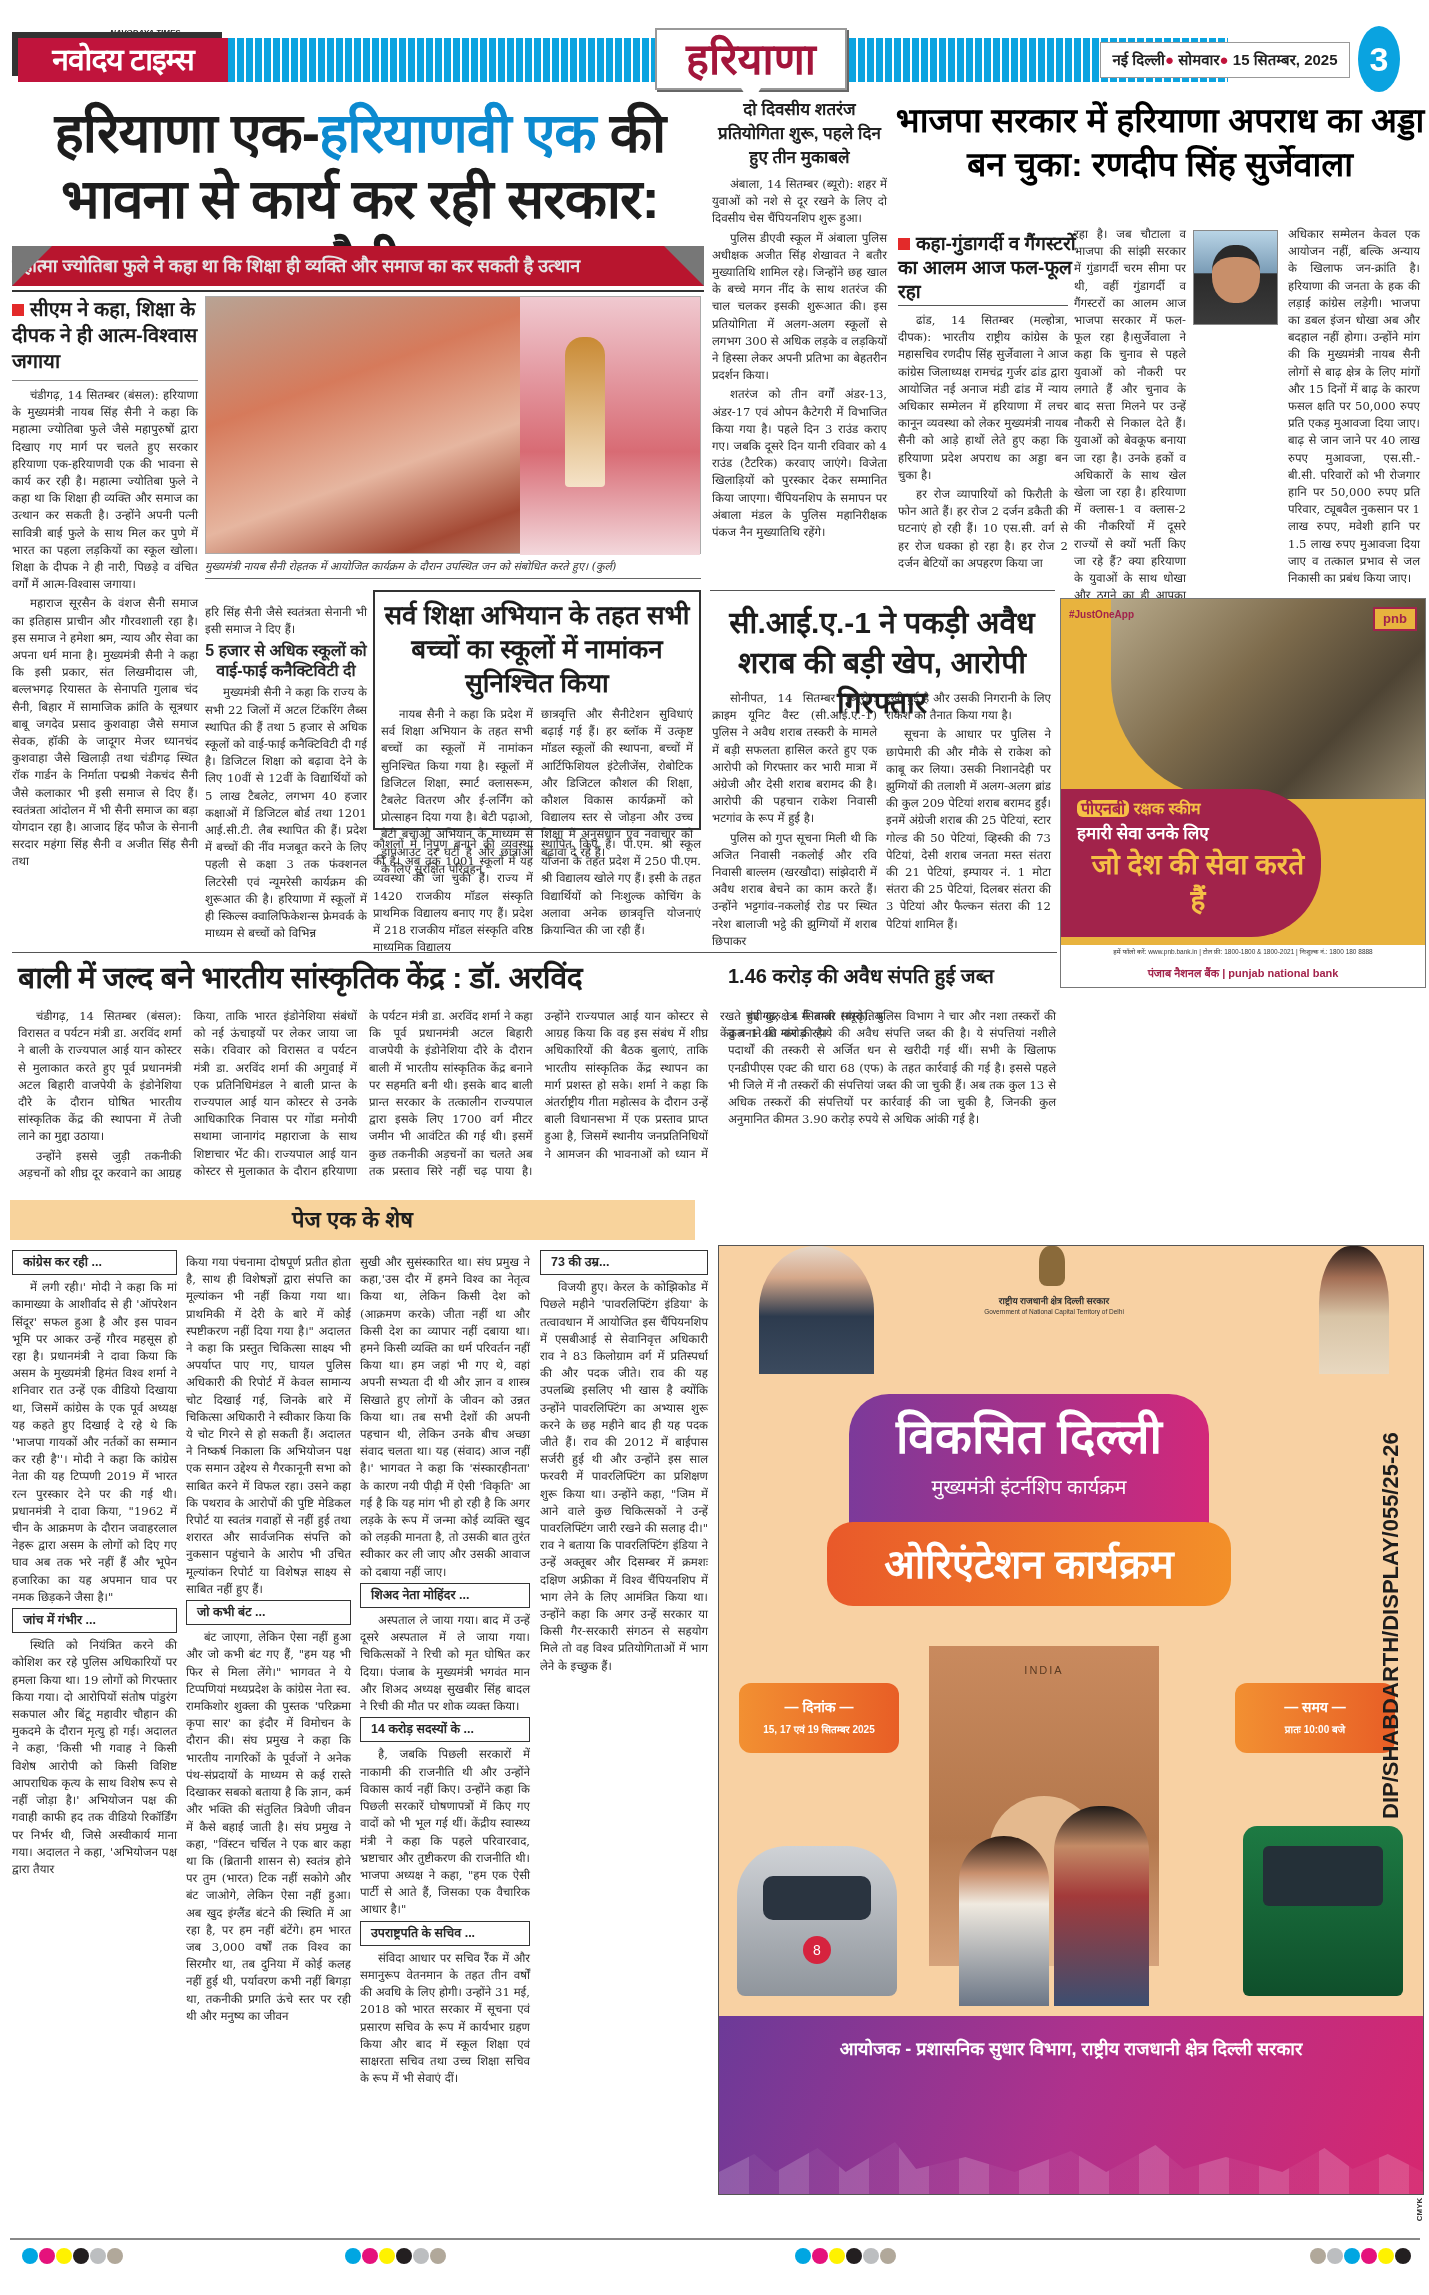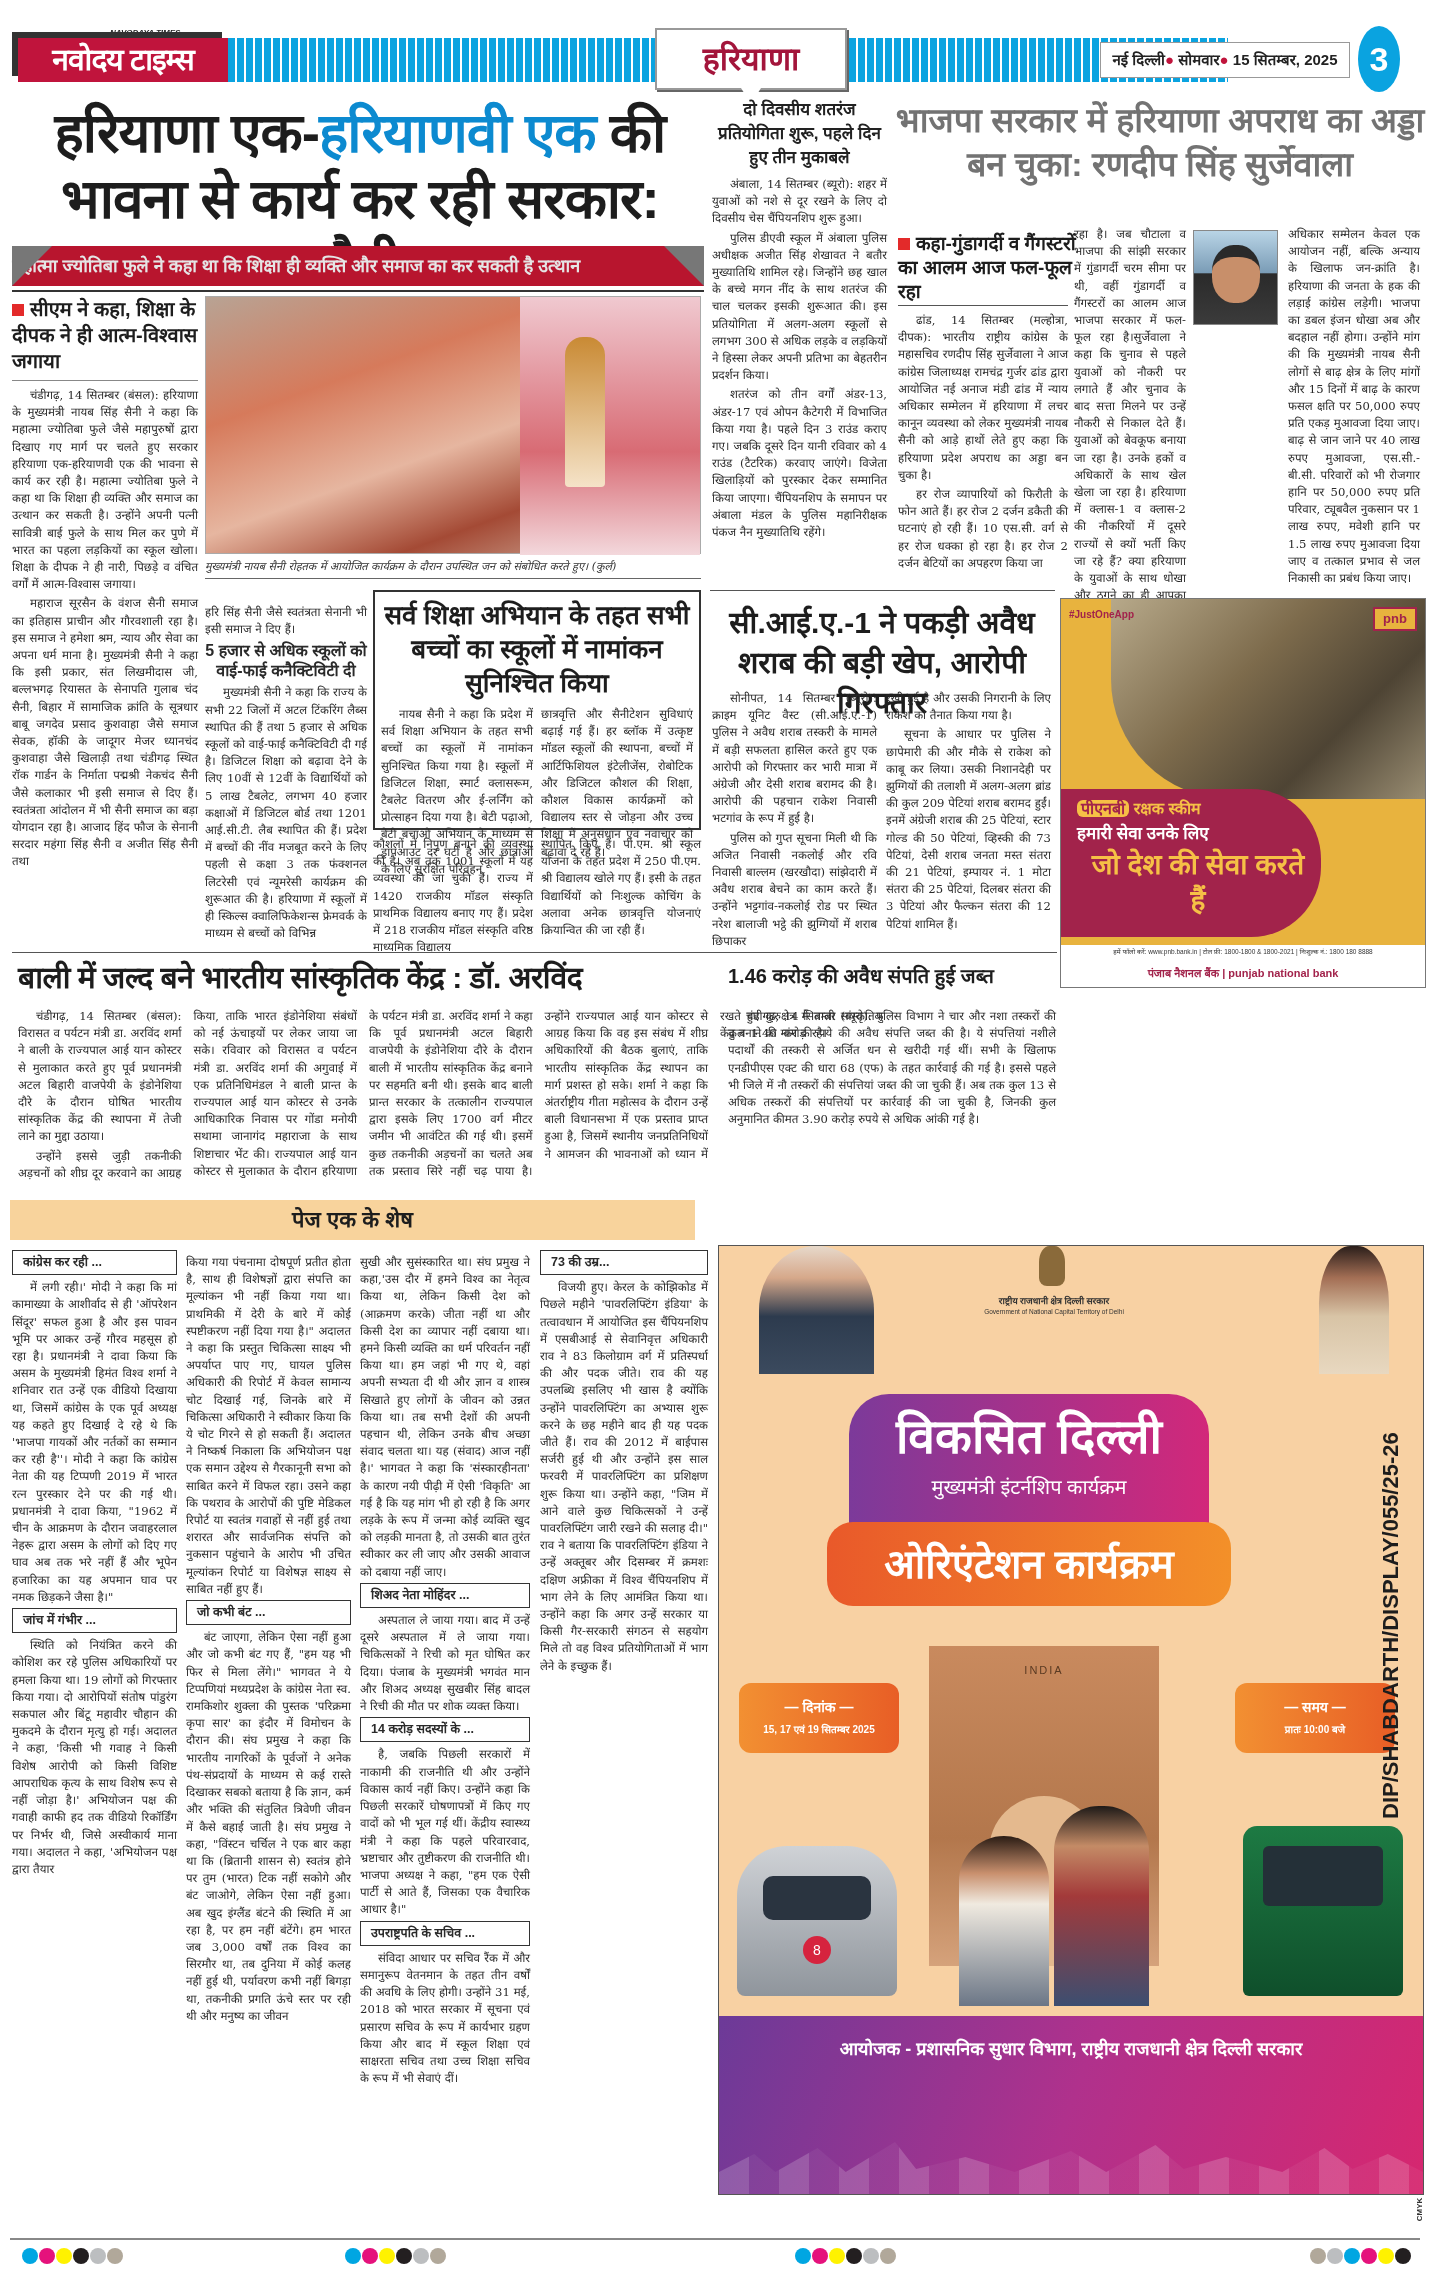--- a/index.html
+++ b/index.html
@@ -6,21 +6,21 @@
   body { width: 1429px; height: 2295px; background: #fff; font-family: "DejaVu Serif", serif; color: #222; position: relative; overflow: hidden; }
   .abs { position: absolute; }
   .sans { font-family: "Liberation Sans", "DejaVu Sans", sans-serif; }
   .body-text { font-size: 11.6px; line-height: 17.2px; text-align: justify; color: #2a2a2a; }
   .body-text p { text-indent: 18px; margin-bottom: 2px; }
 
   
   .mast-logo { left: 18px; top: 38px; width: 210px; height: 44px; background: #c0143c; color: #fff; font-weight: bold; font-size: 30px; line-height: 44px; text-align: center; box-shadow: -6px -6px 0 #333; letter-spacing: -1px; }
   .mast-sub { left: 110px; top: 28px; font-size: 8px; font-style: italic; font-weight: bold; color: #222; }
   .mast-stripe { left: 228px; top: 38px; width: 1000px; height: 44px; background: repeating-linear-gradient(90deg, #0aa3e0 0, #0aa3e0 7px, #fff 7px, #fff 9px); }
-  .section-tag { left: 655px; top: 28px; width: 192px; height: 62px; background: #fff; border: 2px solid #999; box-shadow: 2px 2px 0 #666; color: #a3153b; font-size: 32px; font-weight: bold; text-align: center; line-height: 58px; }
+  .section-tag { left: 655px; top: 28px; width: 192px; height: 62px; background: #fff; border: 2px solid #999; box-shadow: 2px 2px 0 #666; color: #a3153b; font-size: 43px; font-weight: bold; text-align: center; line-height: 58px; }
   .section-tag::after { content: ""; position: absolute; left: 50%; bottom: -16px; width: 0; height: 0; border-left: 10px solid transparent; border-right: 10px solid transparent; border-top: 16px solid #fff; margin-left: -10px; }
   .dateline { left: 1100px; top: 42px; width: 250px; height: 36px; background: #fff; border: 1px solid #999; font-size: 15px; font-weight: bold; line-height: 34px; text-align: center; color: #222; }
   .dateline .dot { color: #c0143c; }
   .page-num { left: 1358px; top: 26px; width: 42px; height: 66px; border-radius: 50%; background: #0aa3e0; color: #fff; font-size: 34px; font-weight: bold; text-align: center; line-height: 66px; }
 
   
   .h-main { left: 20px; top: 100px; width: 680px; font-size: 55px; line-height: 66px; font-weight: bold; text-align: center; color: #1d1d1d; letter-spacing: -1px; }
   .h-main .blue { color: #0c8ad0; }
   .subbar { left: 12px; top: 246px; width: 692px; height: 40px; background: #b8152e; color: #e5e5e5; font-size: 18px; font-weight: bold; line-height: 40px; }
   .subbar::before, .subbar::after { content: ""; position: absolute; top: 0; width: 0; height: 0; }
@@ -32,21 +32,21 @@
   .kicker .sq { display: inline-block; width: 12px; height: 12px; background: #e32a2a; margin-right: 6px; }
 
   .photo-main { left: 205px; top: 296px; width: 496px; height: 258px; background: linear-gradient(160deg,#b8a394 0%,#d67a5b 30%,#e6b6a0 55%,#a44a35 75%,#d9c1b0 100%); border: 1px solid #aaa; }
   .photo-main .stage { position: absolute; right: 0; top: 0; width: 180px; height: 258px; background: linear-gradient(180deg,#f0c9d0,#d86b74 60%,#f3d8dc); }
   .photo-main .speaker { position: absolute; right: 95px; top: 40px; width: 40px; height: 150px; background: linear-gradient(#c98a34,#f5e3c8); border-radius: 18px 18px 4px 4px; }
   .caption { font-style: italic; font-size: 11px; color: #333; }
 
   .box-story { border: 2px solid #333; }
   .h-box { font-weight: bold; font-size: 26px; line-height: 34px; text-align: center; color: #1d1d1d; }
 
-  .h-right { left: 895px; top: 98px; width: 530px; font-size: 34px; line-height: 44px; font-weight: bold; text-align: center; color: #737373; }
+  .h-right { left: 895px; top: 98px; width: 530px; font-size: 34px; line-height: 44px; font-weight: bold; text-align: center; color: #000000; }
   .h-chess { left: 712px; top: 98px; width: 175px; font-size: 17px; line-height: 24px; font-weight: bold; text-align: center; color: #222; }
 
   .surj-photo { left: 1193px; top: 230px; width: 85px; height: 95px; background: linear-gradient(180deg,#b9d4e6 0%,#7a9cb6 45%,#2a2a2a 46%,#3b3b3b 100%); border: 1px solid #888; }
   .surj-photo .face { position: absolute; left: 18px; top: 14px; width: 48px; height: 58px; border-radius: 45%; background: #c88f6a; border-top: 12px solid #2a2a2a; }
 
   .h-cia { left: 712px; top: 603px; width: 340px; font-size: 30px; line-height: 40px; font-weight: bold; text-align: center; color: #1d1d1d; }
 
   
   .pnb { left: 1060px; top: 598px; width: 366px; height: 390px; background: #e8b33e; border: 1px solid #777; overflow: hidden; }
   .pnb .war { position: absolute; left: 50px; top: 0; width: 316px; height: 200px; background: linear-gradient(135deg,#b7a98a 0%,#7d6b4c 40%,#4e4434 70%,#9a8e73 100%); border-bottom-left-radius: 120px; }

